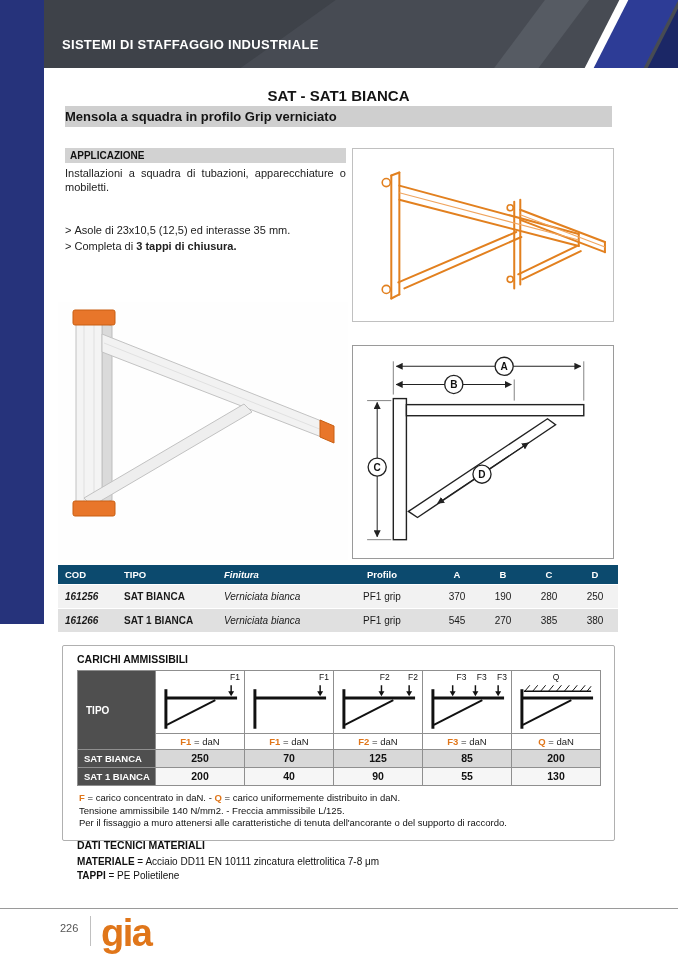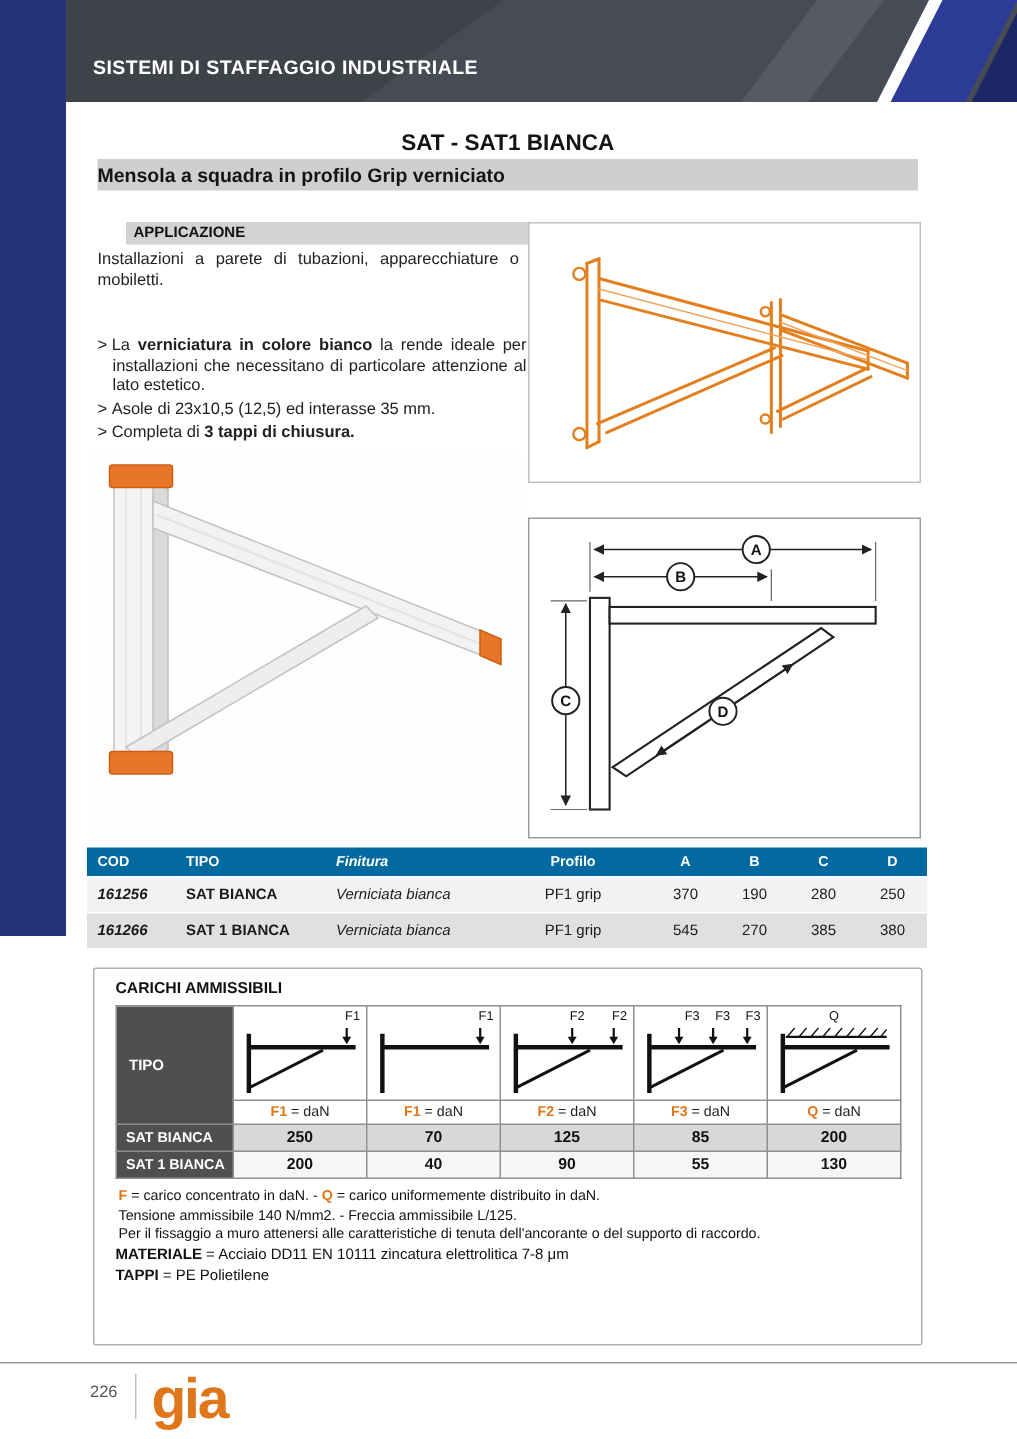--- a/index.html
+++ b/index.html
@@ -23,52 +23,52 @@
 
   
   .product-title{position:absolute;left:65px;top:87px;width:547px;text-align:center;
                  font-size:15px;font-weight:700;color:#141414;}
   .product-subtitle{position:absolute;left:65px;top:106px;width:547px;height:21px;line-height:21px;
                     font-size:13px;font-weight:700;background:#cfcfcf;color:#141414;}
 
   
   .sec-bar{position:absolute;left:65px;width:281px;height:15px;background:#d2d2d2;
            font-size:10px;font-weight:700;line-height:15px;padding-left:5px;box-sizing:border-box;color:#111;}
-  .bar-applicazione{top:148px;margin-left:19px;}
+  .bar-applicazione{top:148px;}
   .app-text{position:absolute;left:65px;top:166px;width:281px;margin:0;font-size:11px;line-height:14px;
             text-align:justify;color:#222;}
   .bar-caratteristiche{top:207px;}
   .bullets{position:absolute;left:65px;top:224px;width:286px;margin:0;padding:0;list-style:none;
            font-size:11px;line-height:13.5px;color:#222;}
   .bullets li{padding-left:10px;text-indent:-10px;margin-bottom:2px;text-align:justify;}
   .bmark{margin-right:3px;}
 
   
   .draw-box{position:absolute;left:352px;top:148px;width:260px;height:172px;border:1px solid #c0c0c0;background:#fff;}
   .photo{position:absolute;left:58px;top:302px;width:290px;height:258px;background:#fefefe;}
   .diagram-box{position:absolute;left:352px;top:345px;width:260px;height:212px;border:1px solid #9a9a9a;background:#fff;}
   .draw-box svg,.photo svg,.diagram-box svg{display:block;width:100%;height:100%;}
 
   
   .dim-table{position:absolute;left:58px;top:565px;width:560px;}
-  .dt-head{display:flex;background:#0369a1;color:#fff;font-weight:700;font-size:9.5px;height:19px;line-height:19px;}
+  .dt-head{display:flex;background:#0c4a6e;color:#fff;font-weight:700;font-size:9.5px;height:19px;line-height:19px;}
   .dt-row{display:flex;font-size:10px;height:23px;line-height:23px;border-top:1px solid #ffffff;}
   .r0{background:#f2f2f2;}
   .r1{background:#e0e0e0;}
   .dc{box-sizing:border-box;}
   .c-cod{width:58px;padding-left:7px;}
   .c-tipo{width:108px;padding-left:8px;}
   .c-fin{width:106px;text-align:left;font-style:italic;}
   .c-prof{width:104px;text-align:center;}
   .c-dim{width:46px;text-align:center;}
   .cod-val{font-weight:700;font-style:italic;}
   .tipo-val{font-weight:700;}
 
   
-  .loads-box{position:absolute;left:62px;top:645px;width:553px;height:252px;border:1px solid #b0b0b0;
+  .loads-box{position:absolute;left:62px;top:645px;width:553px;height:196px;border:1px solid #b0b0b0;
              border-radius:2px;box-sizing:border-box;background:#fff;}
   .loads-heading{margin:7px 0 5px 14px;font-size:10.5px;font-weight:700;color:#111;}
   .loads-table{border-collapse:collapse;margin:0 0 0 14px;table-layout:fixed;}
   .loads-table td{border:1px solid #8f8f8f;padding:0;}
   .lt-tipo{background:#4f4f4f;color:#fff;font-weight:700;font-size:10px;text-align:left;
            vertical-align:middle;padding-left:8px !important;}
   .lt-diag{background:#fff;height:62px;vertical-align:top;}
   .tl{height:12px;font-size:8.5px;color:#111;padding-top:1px;}
   .tl-right{text-align:right;padding-right:4px;}
   .tl-mid{text-align:right;padding-right:4px;word-spacing:16px;}
@@ -106,24 +106,23 @@
     <div class="hw"></div>
     <div class="hb1"></div>
     <div class="hb2"></div>
     <div class="hdr-subtitle">SISTEMI DI STAFFAGGIO INDUSTRIALE</div>
   </header>
 
   <div class="product-title">SAT - SAT1 BIANCA</div>
   <div class="product-subtitle">Mensola a squadra in profilo Grip verniciato</div>
 
   <div class="sec-bar bar-applicazione">APPLICAZIONE</div>
-  <p class="app-text">Installazioni a parete di tubazioni, apparecchiature o mobiletti.</p>
+  <p class="app-text">Installazioni a squadra di tubazioni, apparecchiature o mobiletti.</p>
 
   <ul class="bullets">
-    <li><span class="bmark">&gt;</span><span>La </span><b>verniciatura in colore bianco</b><span> la rende ideale per installazioni che necessitano di particolare attenzione al lato estetico.</span></li>
     <li><span class="bmark">&gt;</span><span>Asole di 23x10,5 (12,5) ed interasse 35 mm.</span><b></b><span></span></li>
     <li><span class="bmark">&gt;</span><span>Completa di </span><b>3 tappi di chiusura.</b><span></span></li>
   </ul>
 
   <div class="draw-box">
     <svg viewBox="0 0 258 170">
       <g fill="none" stroke="#e2801f" stroke-width="2" stroke-linecap="round">
         <path d="M38,26 L38,148"></path>
           <path d="M46,23 L46,144"></path>
         <path d="M38,26 L46,23"></path>
@@ -336,20 +335,21 @@
       </tr>
       </tbody>
     </table>
 
     <div class="loads-notes">
       <div class="note"><span class="sym">F</span><span> = carico concentrato in daN. - </span><span class="sym">Q</span><span> = carico uniformemente distribuito in daN.</span></div>
       <div class="note">Tensione ammissibile 140 N/mm2. - Freccia ammissibile L/125.</div>
       <div class="note">Per il fissaggio a muro attenersi alle caratteristiche di tenuta dell'ancorante o del supporto di raccordo.</div>
     </div>
 
+    <div class="dati-heading">DATI TECNICI MATERIALI</div>
     <div class="dati-line"><b>MATERIALE</b><span> = Acciaio DD11 EN 10111 zincatura elettrolitica 7-8 μm</span></div>
     <div class="dati-line"><b>TAPPI</b><span> = PE Polietilene</span></div>
   </div>
 
   <div class="footer-rule"></div>
   <div class="page-number">226</div>
   <div class="footer-sep"></div>
   <div class="logo">gia</div>
 
 </div>

